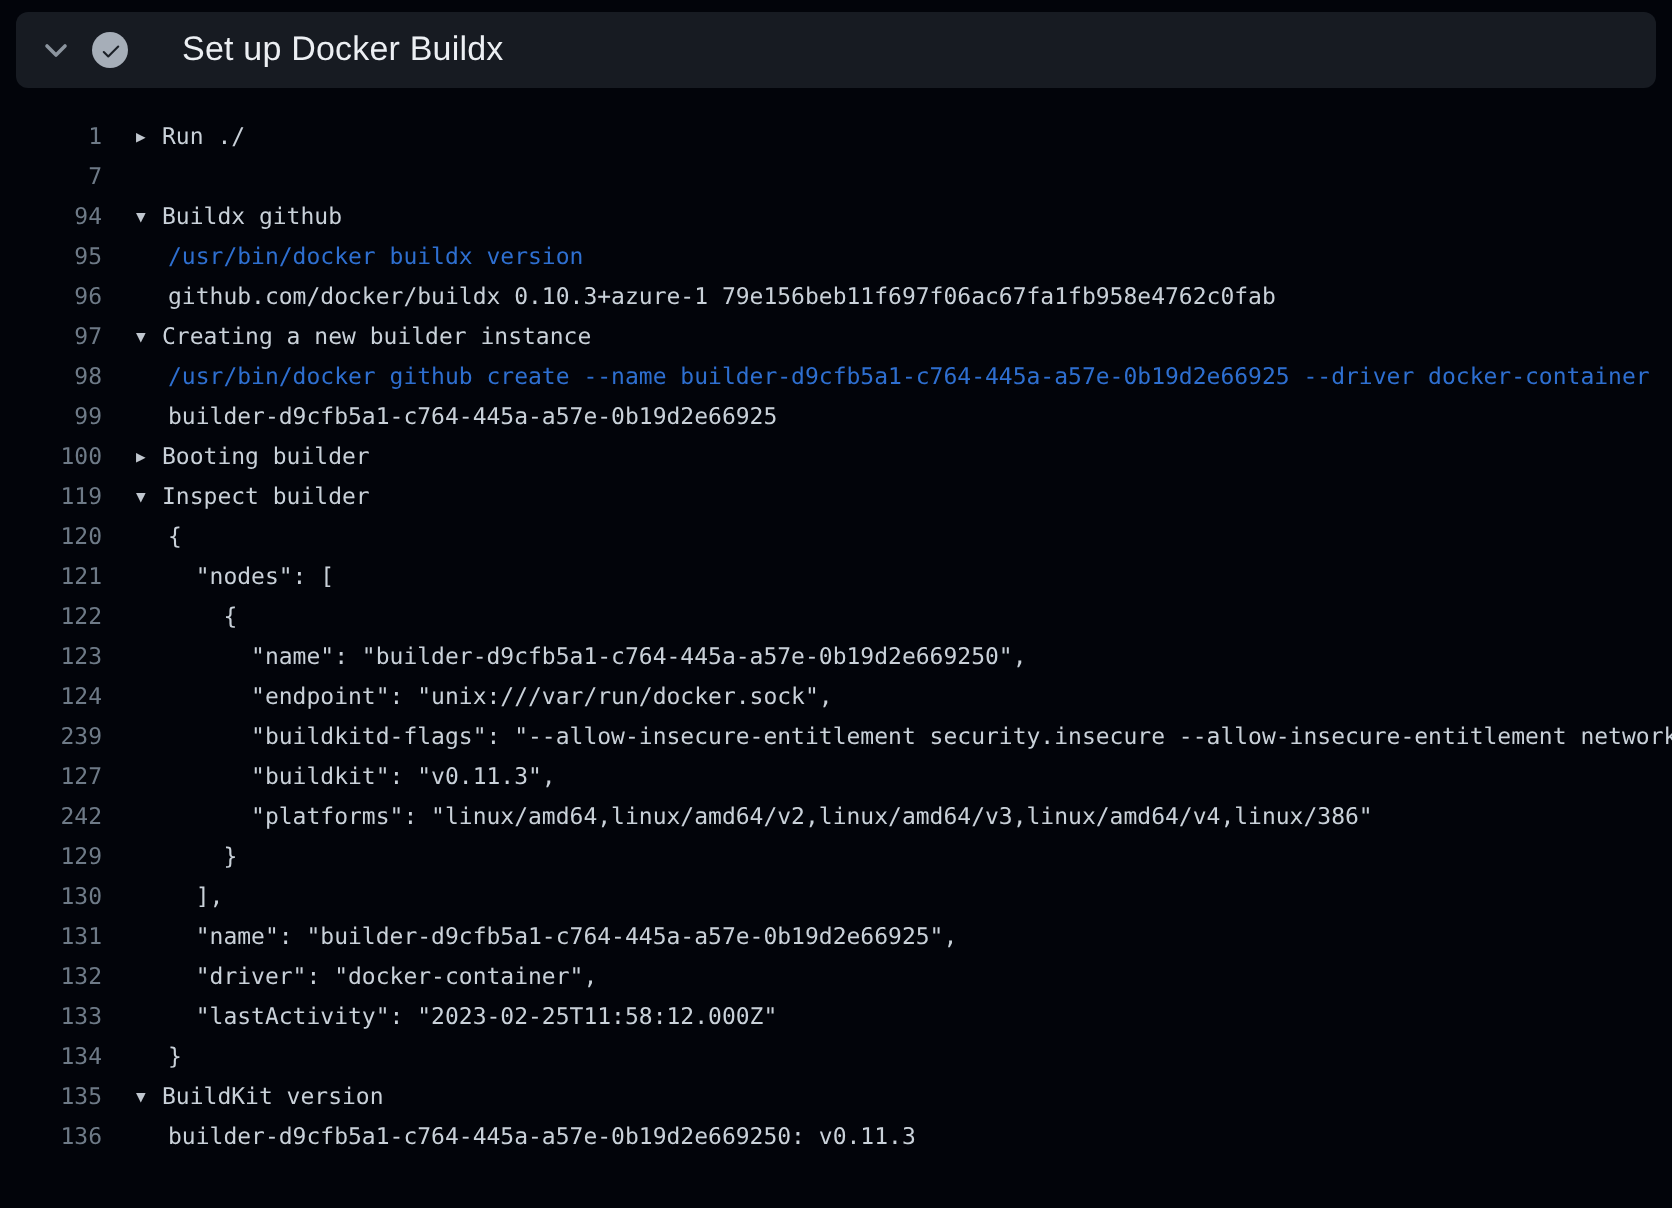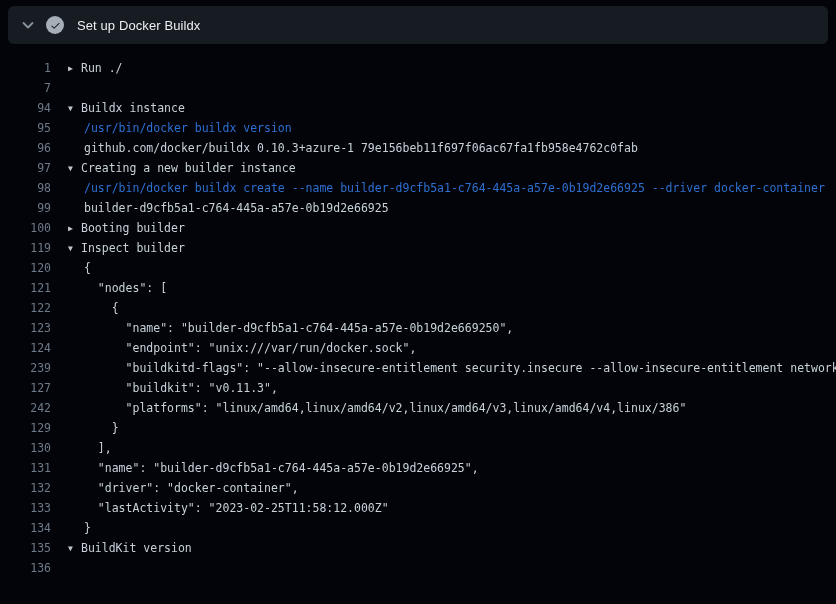--- a/index.html
+++ b/index.html
@@ -28,23 +28,23 @@
   .chevron svg { display: block; }
   .check-circle {
     width: 18px; height: 18px;
     border-radius: 50%;
     background: var(--check-circle, #a6aeb8);
     display: flex; align-items: center; justify-content: center;
     flex: none;
     margin-left: 4px;
   }
   .step-title {
-    margin-left: 13px;
+    margin-left: 27px;
     color: var(--title, #eceff3);
-    font-size: 13px;
+    font-size: 17px;
     font-weight: 500;
     letter-spacing: 0.1px;
     white-space: nowrap;
   }
 
   
   .log {
     padding-top: 14px;
     font-family: "DejaVu Sans Mono", "Liberation Mono", monospace;
     font-size: 11.5px;
@@ -105,37 +105,37 @@
   <div class="log">
       <div class="line group-collapsed">
     <span class="ln">1</span>
     <span class="content"><span class="arrow">▶</span><span class="txt">Run ./</span></span>
   </div>
       <div class="line group-collapsed">
     <span class="ln">7</span>
   </div>
       <div class="line group-expanded">
     <span class="ln">94</span>
-    <span class="content"><span class="arrow">▼</span><span class="txt">Buildx instance</span></span>
+    <span class="content"><span class="arrow">▼</span><span class="txt">Buildx github</span></span>
   </div>
       <div class="line command">
     <span class="ln">95</span>
     <span class="content"><span class="txt">/usr/bin/docker buildx version</span></span>
   </div>
       <div class="line output">
     <span class="ln">96</span>
     <span class="content"><span class="txt">github.com/docker/buildx 0.10.3+azure-1 79e156beb11f697f06ac67fa1fb958e4762c0fab</span></span>
   </div>
       <div class="line group-expanded">
     <span class="ln">97</span>
     <span class="content"><span class="arrow">▼</span><span class="txt">Creating a new builder instance</span></span>
   </div>
       <div class="line command">
     <span class="ln">98</span>
-    <span class="content"><span class="txt">/usr/bin/docker buildx create --name builder-d9cfb5a1-c764-445a-a57e-0b19d2e66925 --driver docker-container</span></span>
+    <span class="content"><span class="txt">/usr/bin/docker github create --name builder-d9cfb5a1-c764-445a-a57e-0b19d2e66925 --driver docker-container</span></span>
   </div>
       <div class="line output">
     <span class="ln">99</span>
     <span class="content"><span class="txt">builder-d9cfb5a1-c764-445a-a57e-0b19d2e66925</span></span>
   </div>
       <div class="line group-collapsed">
     <span class="ln">100</span>
     <span class="content"><span class="arrow">▶</span><span class="txt">Booting builder</span></span>
   </div>
       <div class="line group-expanded">
@@ -197,16 +197,17 @@
       <div class="line output">
     <span class="ln">134</span>
     <span class="content"><span class="txt">}</span></span>
   </div>
       <div class="line group-expanded">
     <span class="ln">135</span>
     <span class="content"><span class="arrow">▼</span><span class="txt">BuildKit version</span></span>
   </div>
       <div class="line output">
     <span class="ln">136</span>
+    <span class="content"><span class="txt">builder-d9cfb5a1-c764-445a-a57e-0b19d2e669250: v0.11.3</span></span>
   </div>
     </div>
 
 </div>
 
 </body></html>

